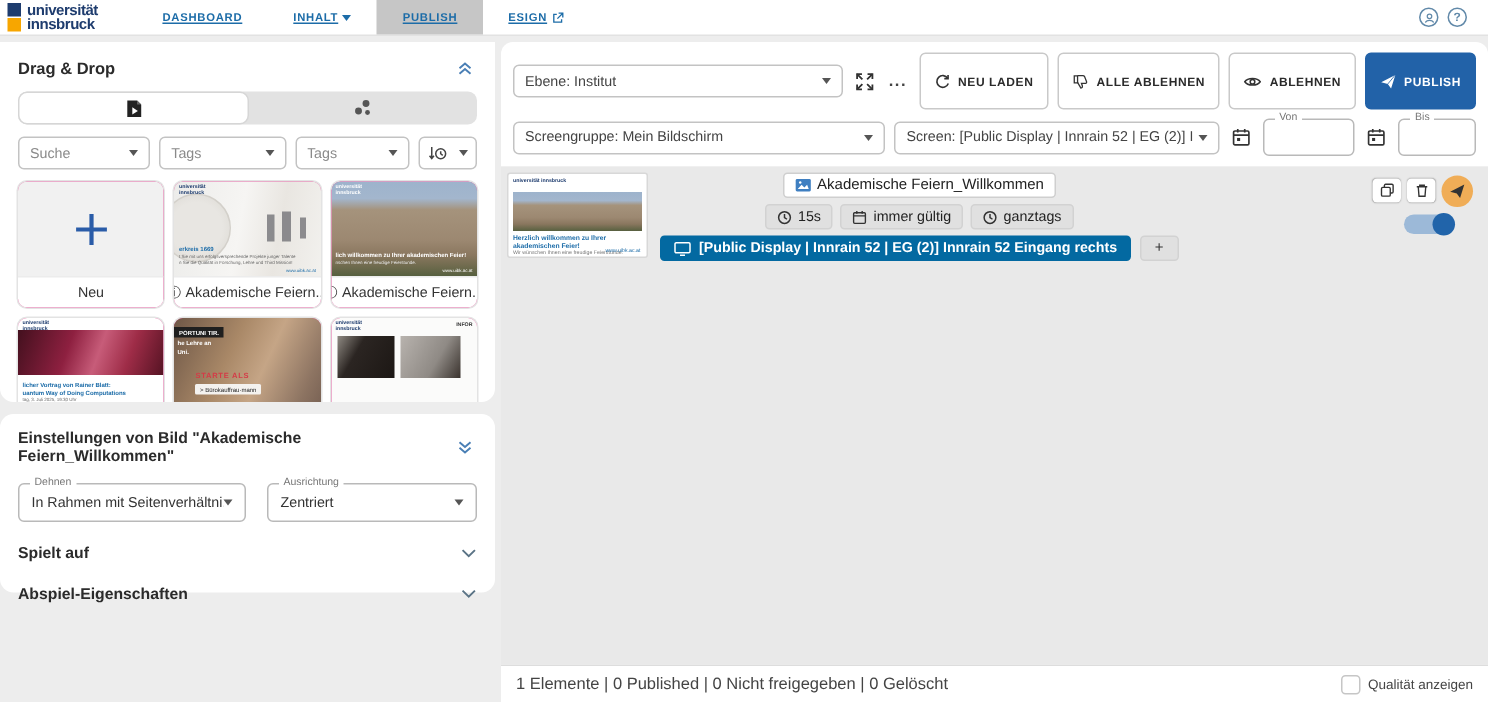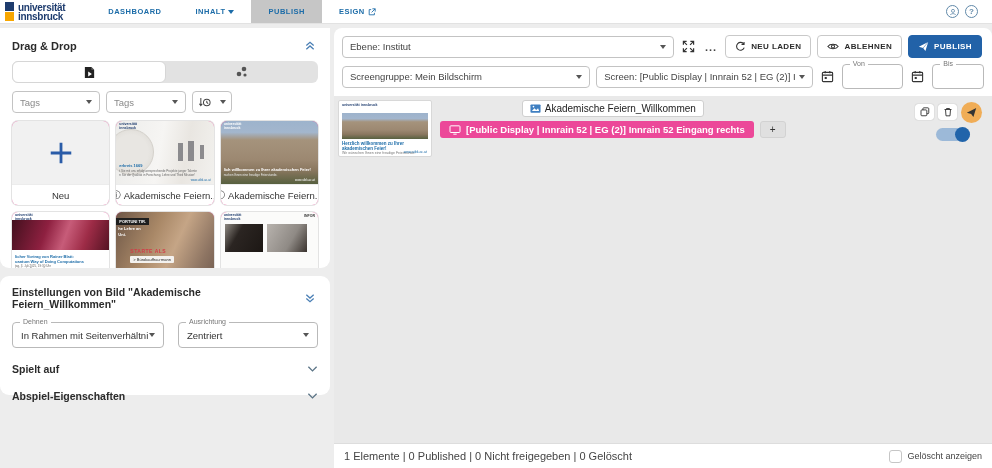--- a/index.html
+++ b/index.html
@@ -9,21 +9,21 @@
 
   
   .nav { position:absolute; top:0; left:0; width:992px; height:24px; background:#fff; border-bottom:1px solid #e2e2e2; display:flex; align-items:stretch; z-index:5; }
   .logo { display:flex; align-items:center; gap:4px; padding:2px 0 2px 5px; }
   .sqcol { display:flex; flex-direction:column; gap:1px; }
   .sq { width:9px; height:9px; }
   .sq.navy { background:#1e3c6e; }
   .sq.orange { background:#f7a600; }
   .logo-text { font-size:10px; font-weight:bold; line-height:9px; color:#1e3c6e; letter-spacing:-0.3px; }
   .nav-items { display:flex; margin-left:26px; }
-  .nav-item { display:flex; align-items:center; gap:3px; padding:0 17px; font-size:7.5px; font-weight:bold; letter-spacing:0.5px; color:#1c6ca8; cursor:pointer; }
+  .nav-item { display:flex; align-items:center; gap:3px; padding:0 17px; font-size:7.5px; font-weight:bold; letter-spacing:0.5px; color:#1c6ca8; cursor:pointer;text-decoration:underline; }
   .nav-item.active { background:#c6c6c6; }
   .caret-sm { width:0; height:0; border-left:3px solid transparent; border-right:3px solid transparent; border-top:4px solid #1c6ca8; }
   .nav-right { margin-left:auto; display:flex; align-items:center; gap:6px; padding-right:14px; }
   .circle-btn { width:13px; height:13px; border:1px solid #6189a9; border-radius:50%; color:#6189a9; display:flex; align-items:center; justify-content:center; font-size:8px; font-weight:bold; cursor:pointer; }
 
   
   .select { display:flex; align-items:center; justify-content:space-between; gap:4px; border:1px solid #c3c3c3; border-radius:4px; background:#fff; height:22px; padding:0 7px; font-size:9.5px; color:#8a8a8a; white-space:nowrap; overflow:hidden; cursor:pointer; }
   .select .val { overflow:hidden; white-space:nowrap; }
   .select.dark .val { color:#444; }
   .caret { width:0; height:0; border-left:3.5px solid transparent; border-right:3.5px solid transparent; border-top:4.5px solid #555; flex:none; }
@@ -75,39 +75,39 @@
   .fieldrow .fieldset { height:26px; display:flex; align-items:center; justify-content:space-between; padding:0 8px; font-size:9.5px; color:#333; cursor:pointer; }
   .fd1 { width:152px; } .fd2 { width:142px; }
   .secrow { margin-top:15px; display:flex; align-items:center; justify-content:space-between; }
   .sec-title { font-size:10.5px; font-weight:bold; color:#2b2b2b; }
 
   
   .right { position:absolute; left:334px; top:28px; width:658px; height:440px; border-radius:8px 8px 0 0; overflow:hidden; display:flex; flex-direction:column; }
   .tbar { background:#fff; padding:7px 8px 7px 8px; display:flex; flex-direction:column; gap:6px; flex:none; }
   .trow { display:flex; align-items:center; gap:6px; }
   .sel-ebene { width:332px; color:#444; }
-  .btn { display:flex; align-items:center; gap:5px; height:23px; border:1px solid #c9c9c9; border-radius:4px; background:#fff; padding:0 9px; font-size:8px; font-weight:bold; letter-spacing:0.4px; color:#2b2b2b; cursor:pointer; white-space:nowrap; font-family:"Liberation Sans",sans-serif; }
+  .btn { display:flex; align-items:center; gap:5px; height:38px; border:1px solid #c9c9c9; border-radius:4px; background:#fff; padding:0 9px; font-size:8px; font-weight:bold; letter-spacing:0.4px; color:#2b2b2b; cursor:pointer; white-space:nowrap; font-family:"Liberation Sans",sans-serif; }
   .btn.primary { background:#2262a8; border-color:#2262a8; color:#fff; }
   .more { font-size:11px; font-weight:bold; color:#444; letter-spacing:1px; line-height:6px; }
   .sel-sg { width:250px; color:#444; }
   .sel-sc { width:218px; color:#444; }
   .fv { height:25px; } .fvon { width:62px; } .fbis { width:52px; }
   .content { flex:1; background:#e9e9e9; position:relative; }
   .item-row { position:absolute; left:4px; top:4px; right:4px; display:flex; gap:8px; }
   .thumb { width:94px; height:57px; background:#fff; border:1px solid #d8d8d8; border-radius:2px; padding:3px 3px; position:relative; cursor:pointer; flex:none; }
   .th-img { margin-top:5px; height:26px; background:linear-gradient(180deg,#9db3cc 0%,#a3b6cd 22%,#a5937c 34%,#9c8871 66%,#8a775f 82%,#57603f 100%); }
   .th-hl { margin-top:2px; color:#1c6ca8; font-weight:bold; font-size:4.5px; line-height:5px; }
   .th-sub { color:#777; font-size:3.5px; line-height:4px; }
   .th-url { position:absolute; right:4px; bottom:2px; color:#1c6ca8; font-size:3.5px; }
   .chips { display:flex; flex-direction:column; gap:4px; align-items:center; }
   .chip-title { display:inline-flex; align-items:center; gap:4px; background:#fff; border:1px solid #cfcfcf; border-radius:3px; padding:2px 7px; font-size:10px; color:#222; cursor:pointer; }
   .badge-row { display:flex; gap:5px; }
   .badge { display:inline-flex; align-items:center; gap:4px; background:#e0e0e0; border:1px solid #d2d2d2; border-radius:3px; padding:2px 7px; font-size:9.5px; color:#222; cursor:pointer; }
   .pill-row { display:flex; gap:6px; align-items:center; }
-  .pill { display:inline-flex; align-items:center; gap:5px; background:#ec4899; border-radius:3px; padding:3px 9px; font-size:9.5px; font-weight:bold; color:#fff; cursor:pointer; }
+  .pill { display:inline-flex; align-items:center; gap:5px; background:#0369a1; border-radius:3px; padding:3px 9px; font-size:9.5px; font-weight:bold; color:#fff; cursor:pointer; }
   .chip-add { background:#e0e0e0; border:1px solid #d2d2d2; border-radius:3px; padding:2px 9px; font-size:10px; color:#333; cursor:pointer; }
   .ctrls { position:absolute; right:6px; top:4px; display:flex; gap:4px; align-items:flex-start; }
   .ctrl { width:19px; height:16px; background:#fff; border:none; border-radius:3px; box-shadow:0 0 1px rgba(0,0,0,0.35); display:flex; align-items:center; justify-content:center; cursor:pointer; }
   .ctrl-circle { width:21px; height:21px; border-radius:50%; background:#f0ad57; border:none; display:flex; align-items:center; justify-content:center; cursor:pointer; margin-top:-2px; }
   .toggle { position:absolute; right:18px; top:28px; width:34px; height:13px; border-radius:7px; background:#9cb9d8; cursor:pointer; }
   .toggle .knob { position:absolute; right:0px; top:-1px; width:15px; height:15px; border-radius:50%; background:#2164aa; }
 
   .sbar { height:25px; background:#fff; border-top:1px solid #ddd; display:flex; align-items:center; justify-content:space-between; padding:0 10px; flex:none; }
   .summary { font-size:11px; color:#444; }
   .showdel { display:flex; align-items:center; gap:5px; }
@@ -180,20 +180,24 @@
     </div>
     <div class="tab">
       <svg width="14" height="14" viewBox="0 0 14 14" fill="#555">
           <circle cx="9" cy="4" r="2.3"></circle>
           <circle cx="4" cy="9" r="2.3"></circle>
           <circle cx="10" cy="10" r="1.6"></circle>
         </svg>
     </div>
   </div>
   <div class="filters">
+    <div class="select f1">
+      <span class="val">Suche</span>
+      <span class="caret"></span>
+    </div>
     <div class="select f2">
       <span class="val">Tags</span>
       <span class="caret"></span>
     </div>
     <div class="select f3">
       <span class="val">Tags</span>
       <span class="caret"></span>
     </div>
     <div class="select fs">
       <svg width="13" height="11" viewBox="0 0 14 12" stroke="#444" fill="none" stroke-width="1.1">
@@ -329,20 +333,27 @@
         <span class="more">...</span>
       </button>
       <button class="btn">
         <svg width="11" height="11" viewBox="0 0 14 14" fill="none" stroke="#333" stroke-width="1.4">
             <path d="M11.7 8.5 A5 5 0 1 1 11.2 4"></path>
             <path d="M11.5 1.2 V4.4 H8.3"></path>
           </svg>
         <span>NEU LADEN</span>
       </button>
       <button class="btn">
+        <svg width="11" height="11" viewBox="0 0 14 14" fill="none" stroke="#333" stroke-width="1.1">
+            <path d="M1.5 2 h2.8 v6 H1.5 z"></path>
+            <path d="M4.3 7.5 l2.8 4.8 c1.3 0 1.6-.9 1.1-2.3 l-.6-1.7 h3.4 c.9 0 1.2-.8.8-1.8 L10.3 2.7 c-.3-.5-.7-.9-1.5-.9 H4.3"></path>
+          </svg>
+        <span>ALLE ABLEHNEN</span>
+      </button>
+      <button class="btn">
         <svg width="12" height="9" viewBox="0 0 14 10" fill="none" stroke="#333" stroke-width="1.2">
             <path d="M1 5 C3.2 1.6 10.8 1.6 13 5 C10.8 8.4 3.2 8.4 1 5 z"></path>
             <circle cx="7" cy="5" r="1.8"></circle>
           </svg>
         <span>ABLEHNEN</span>
       </button>
       <button class="btn primary">
         <svg width="11" height="11" viewBox="0 0 14 14" fill="#fff">
             <path d="M1 7.4 L13 1.2 L9.4 12.8 L6.6 8.9 L1 7.4 z"></path>
             <path d="M6.6 8.9 L13 1.2" stroke="#2262a8" stroke-width="0.7" fill="none"></path>
@@ -392,20 +403,43 @@
         <div class="th-url">www.uibk.ac.at</div>
       </div>
       <div class="chips">
         <div class="chip-title">
           <svg width="11" height="11" viewBox="0 0 12 12">
               <rect x="0.5" y="1.5" width="11" height="9" rx="1" fill="#3f7fc1"></rect>
               <path d="M2 8.8 L4.8 5.6 L6.8 7.6 L8.8 5.6 L10 8.8 z" fill="#fff"></path>
               <circle cx="3.8" cy="4" r="0.9" fill="#fff"></circle>
             </svg>
           <span>Akademische Feiern_Willkommen</span>
+        </div>
+        <div class="badge-row">
+          <div class="badge">
+            <svg width="10" height="10" viewBox="0 0 12 12" fill="none" stroke="#333" stroke-width="1.2">
+                <circle cx="6" cy="6" r="4.7"></circle>
+                <path d="M6 3.2 V6 L8 7.4"></path>
+              </svg>
+            <span>15s</span>
+          </div>
+          <div class="badge">
+            <svg width="10" height="10" viewBox="0 0 14 14" fill="none" stroke="#333" stroke-width="1.3">
+                <rect x="1.5" y="2.5" width="11" height="10" rx="1"></rect>
+                <path d="M1.5 5.5 h11 M4.5 1 v2.6 M9.5 1 v2.6"></path>
+              </svg>
+            <span>immer gültig</span>
+          </div>
+          <div class="badge">
+            <svg width="10" height="10" viewBox="0 0 12 12" fill="none" stroke="#333" stroke-width="1.2">
+                <circle cx="6" cy="6" r="4.7"></circle>
+                <path d="M6 3.2 V6 L8 7.4"></path>
+              </svg>
+            <span>ganztags</span>
+          </div>
         </div>
         <div class="pill-row">
           <div class="pill">
             <svg width="12" height="10" viewBox="0 0 14 12" fill="none" stroke="#fff" stroke-width="1.2">
                 <rect x="1" y="1" width="12" height="8" rx="1"></rect>
                 <path d="M5 11 h4"></path>
               </svg>
             <span>[Public Display | Innrain 52 | EG (2)] Innrain 52 Eingang rechts</span>
           </div>
           <div class="chip-add">+</div>
@@ -433,16 +467,16 @@
         <div class="knob"></div>
       </div>
     </div>
 
   </div>
 
   <div class="sbar">
     <div class="summary">1 Elemente | 0 Published | 0 Nicht freigegeben | 0 Gelöscht</div>
     <div class="showdel">
       <div class="checkbox"></div>
-      <span class="showdel-label">Gelöscht anzeigen</span>
+      <span class="showdel-label">Qualität anzeigen</span>
     </div>
   </div>
 </section>
 
 </body></html>

